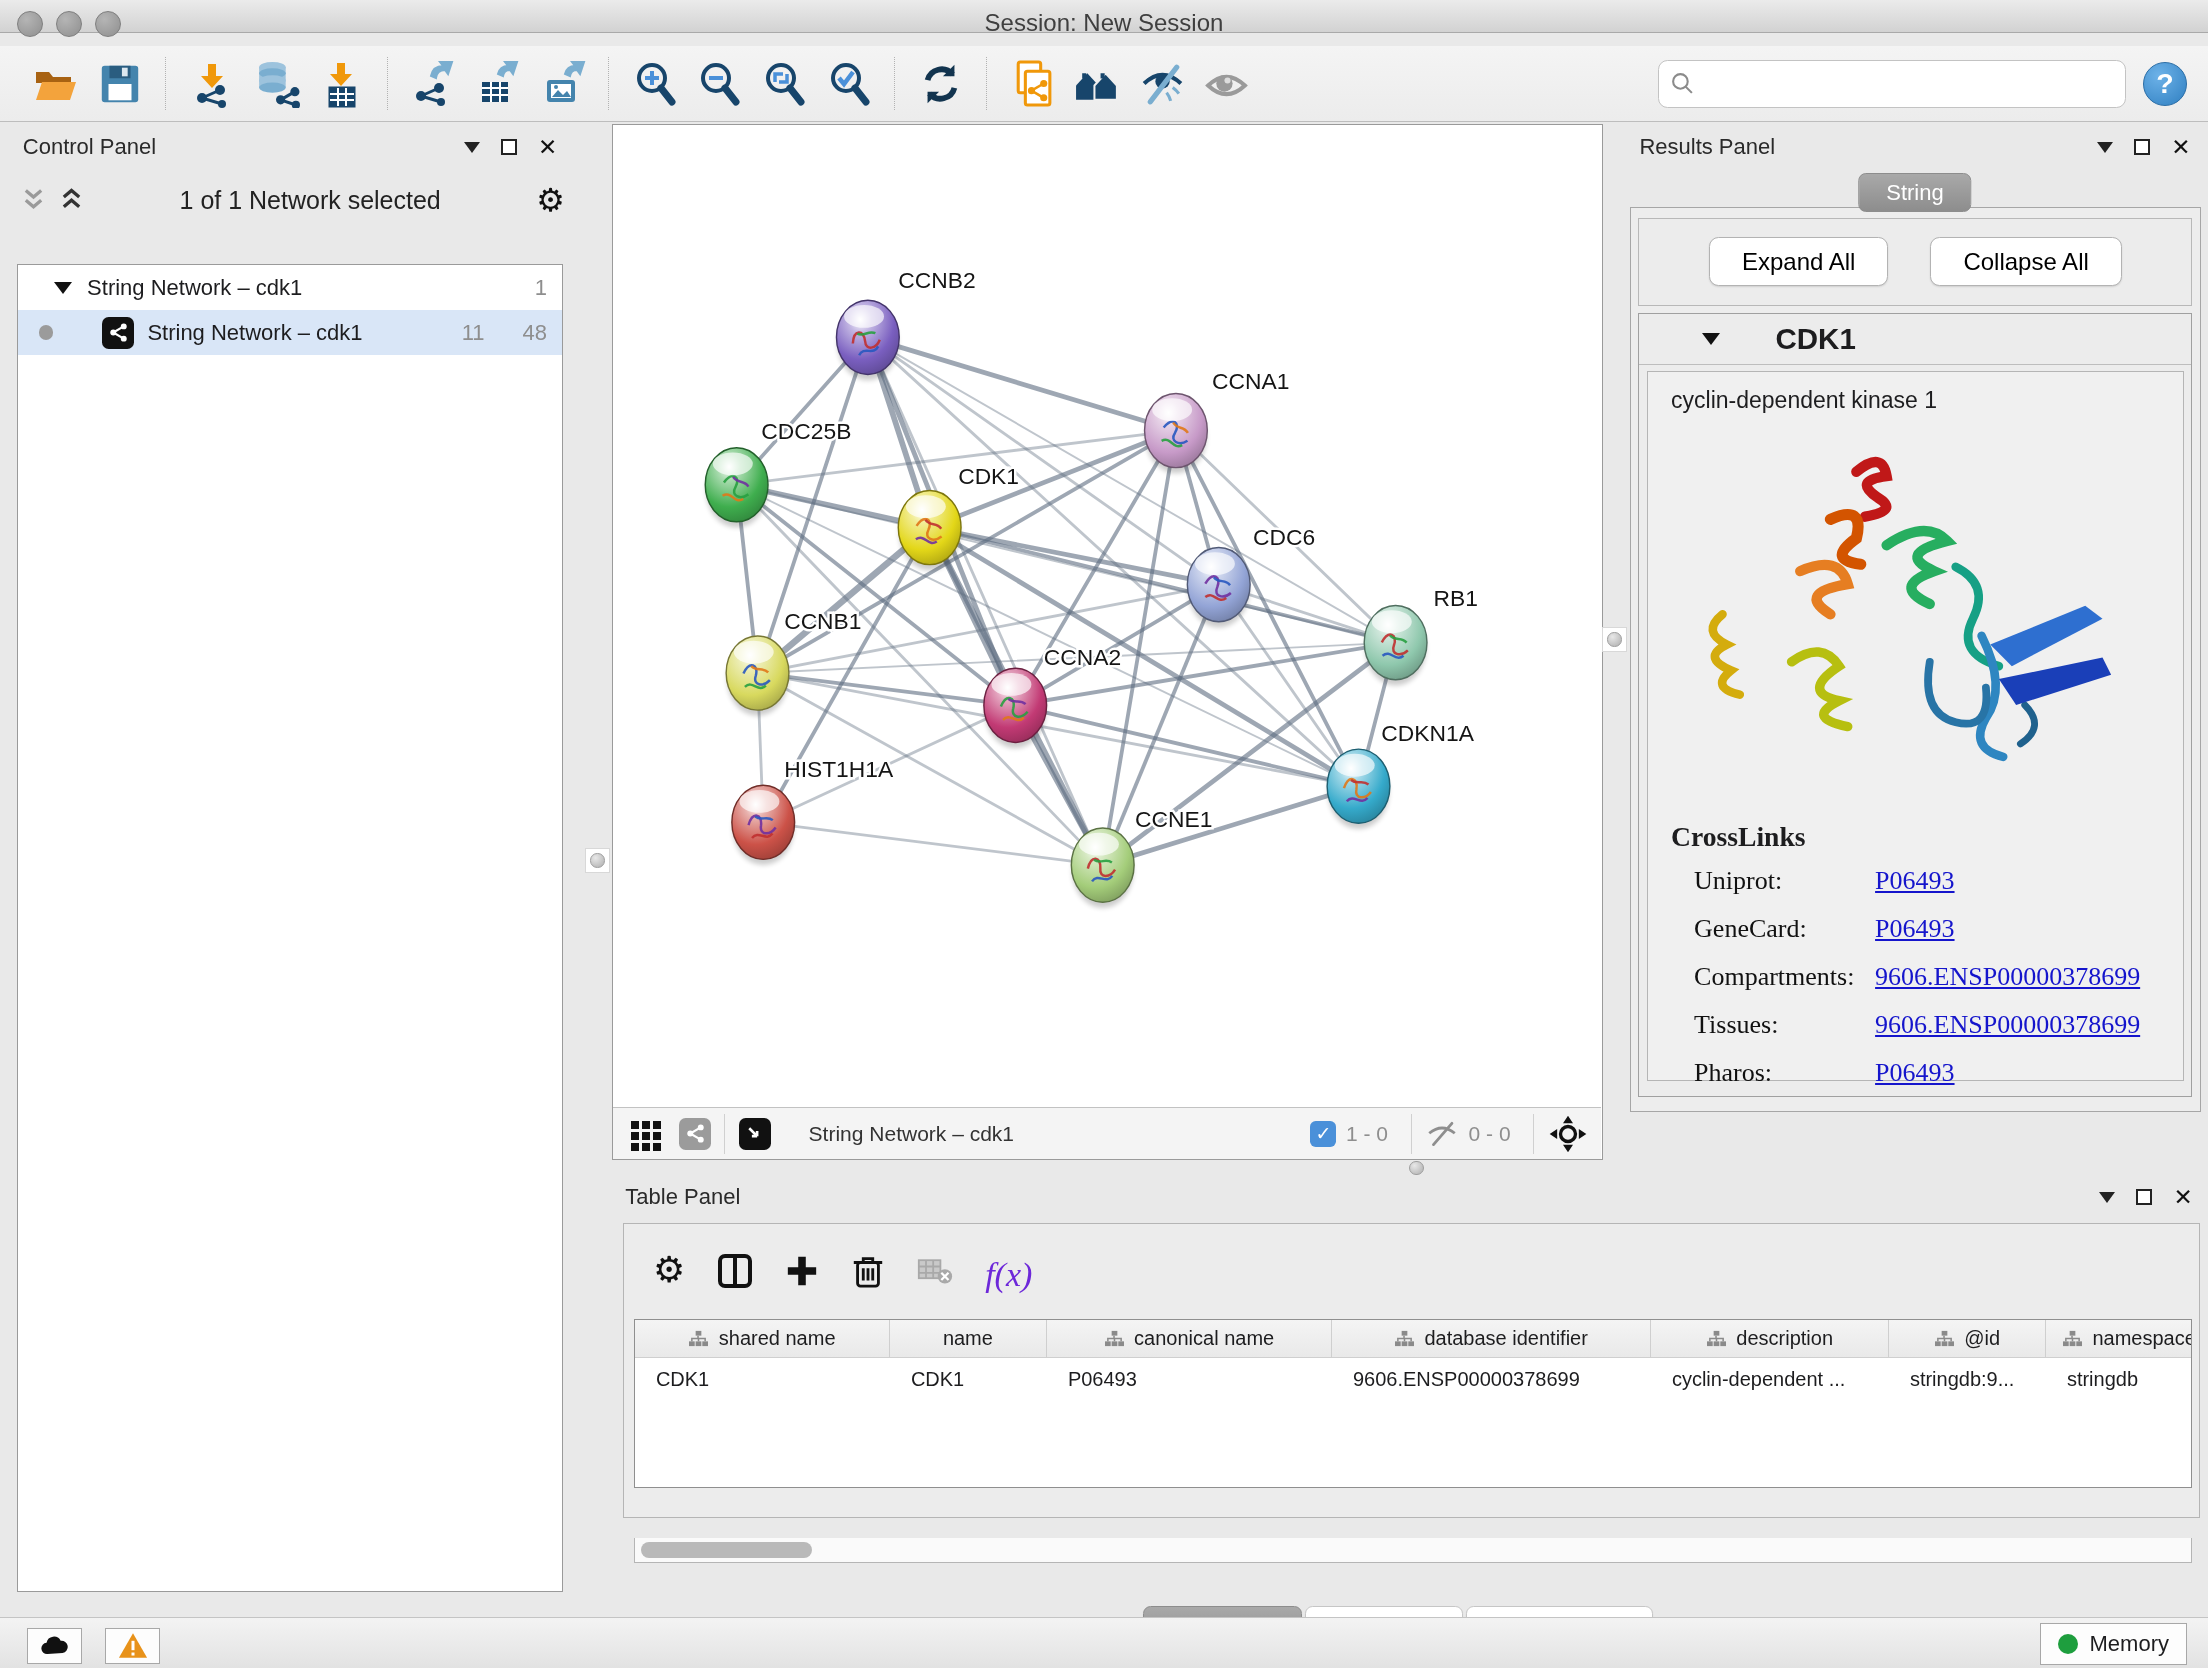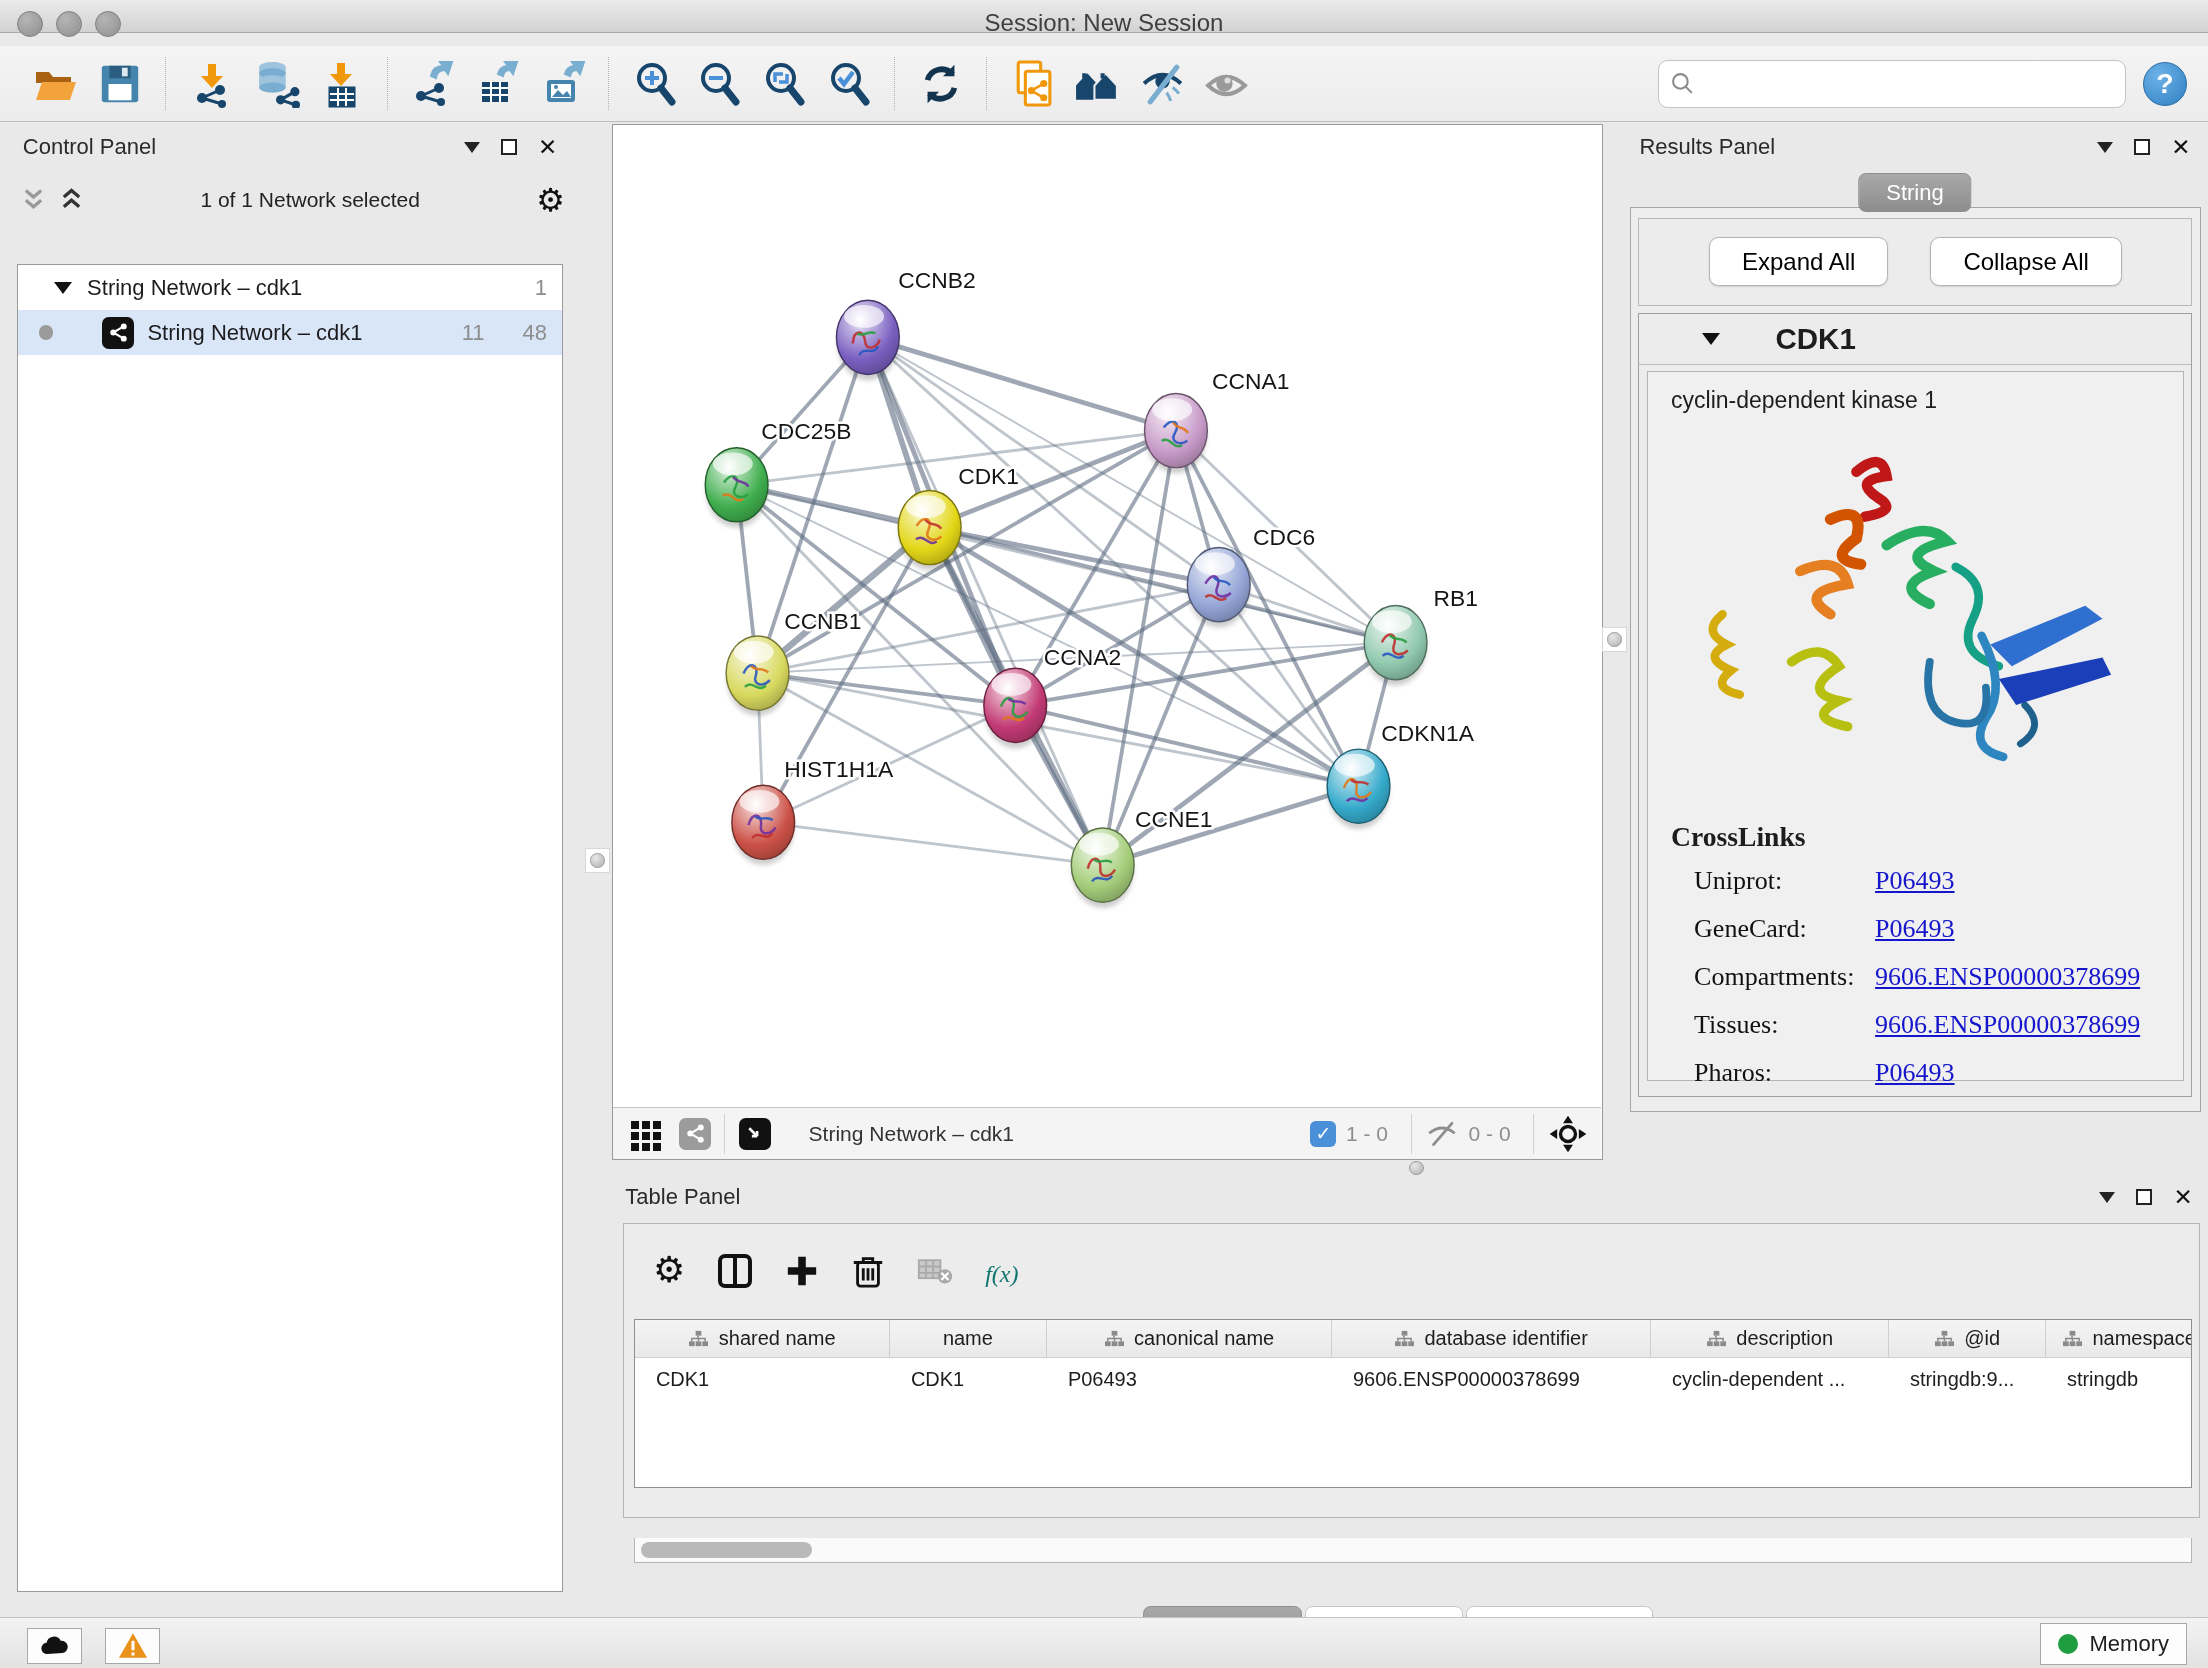--- a/index.html
+++ b/index.html
@@ -31,21 +31,21 @@
   .pc-sq { width:16px; height:16px; border:2.4px solid #222; background:#fff; }
   .pc-x { font-size:23px; font-weight:bold; color:#111; line-height:16px; }
 
   
   .control-panel { position:absolute; left:9.5px; top:129px; width:561px; height:1470px; }
   .tabs-row { display:flex; gap:2.9px; margin:13.3px 0 0 53px; }
   .tab { padding:6.7px 23px; font-size:22px; background:#fff; border:1px solid #c6c6c6; border-radius:7.6px;
     color:#111; box-shadow:0 1px 1px rgba(0,0,0,.12); }
   .tab.active { background:linear-gradient(#a9a9a9,#8d8d8d); color:#fff; border-color:#8d8d8d; }
   .cp-status { display:flex; align-items:center; margin:21px 5.7px 9.5px 11.4px; }
-  .cp-status .lbl { flex:1; text-align:center; font-size:21px; color:#222; }
+  .cp-status .lbl { flex:1; text-align:center; font-size:25px; color:#222; }
   .gear { font-size:32px; color:#111; line-height:28.5px; }
   .tree-box { position:absolute; left:7.6px; top:135px; width:546px; height:1328px; background:#fff; border:1.4px solid #9a9a9a; }
   .tree-row { display:flex; align-items:center; height:45px; font-size:22px; padding:0 15px; }
   .tree-row.selected { background:#d9e6f7; }
   .tri-down { width:0; height:0; border-left:9.5px solid transparent; border-right:9.5px solid transparent; border-top:12.4px solid #111; margin:0 15px 0 21px; }
   .dot-ind { width:14.3px; height:14.3px; border-radius:50%; background:#9b9b9b; margin:0 17px 0 5.7px; flex:none; }
   .share-badge { width:32px; height:32px; background:#111; border-radius:6.7px; display:flex; align-items:center; justify-content:center; margin-right:13.3px; flex:none; }
   .tree-count { color:#8e8e8e; margin-left:auto; }
   .tree-count span { margin-left:32px; }
 
@@ -79,21 +79,21 @@
   .xl-wrap { position:absolute; left:23px; top:449px; font-family:"Liberation Serif","DejaVu Serif",serif; }
   .xl-title { font-size:27.6px; font-weight:bold; margin-bottom:13.3px; }
   .xl-row { display:flex; font-size:26px; margin:0 0 18px 23px; }
   .xl-label { width:181px; color:#111; }
   .xl-link { color:#1515cc; text-decoration:underline; }
 
   
   .table-panel { position:absolute; left:612px; top:1179px; width:1594px; height:438px; }
   .tp-toolbar { position:absolute; left:11.4px; top:44px; width:1577px; height:295px; background:#ececec; border:1.4px solid #b5b5b5; }
   .tp-icons { display:flex; align-items:center; gap:32px; padding:21px 0 0 28.5px; height:72px;}
-  .fx { font-family:"Liberation Serif","DejaVu Serif",serif; font-style:italic; font-size:24px; color:#0f766e;margin-top:8px; }
+  .fx { font-family:"Liberation Serif","DejaVu Serif",serif; font-style:italic; font-size:34px; color:#6d28d9;margin-top:8px; }
   .tbl { position:absolute; left:9.5px; top:95px; width:1558px; height:169px; background:#fff; border:1.4px solid #8f8f8f; overflow:hidden; }
   .thead { display:flex; height:38px; background:linear-gradient(#f4f4f4,#e9e9e9); border-bottom:1px solid #cfcfcf; }
   .th { display:flex; align-items:center; justify-content:center; gap:9.5px; font-size:20px; color:#1d1d1f;
     border-right:1px solid #cfcfcf; flex:none; overflow:hidden; white-space:nowrap; }
   .trow { display:flex; height:42px; }
   .td { font-size:20px; display:flex; align-items:center; padding-left:21px; flex:none; overflow:hidden; white-space:nowrap; }
   .hscroll { position:absolute; left:9.5px; top:314px; width:1558px; height:25px; background:#fafafa; border:1px solid #b5b5b5; border-top:none;}
   .hthumb { position:absolute; left:5.7px; top:3.8px; width:171px; height:16px; background:#b9b9b9; border-radius:8.6px; }
   .tbl-tabs { position:absolute; left:519px; top:382px; display:flex; gap:2.9px; }
 

